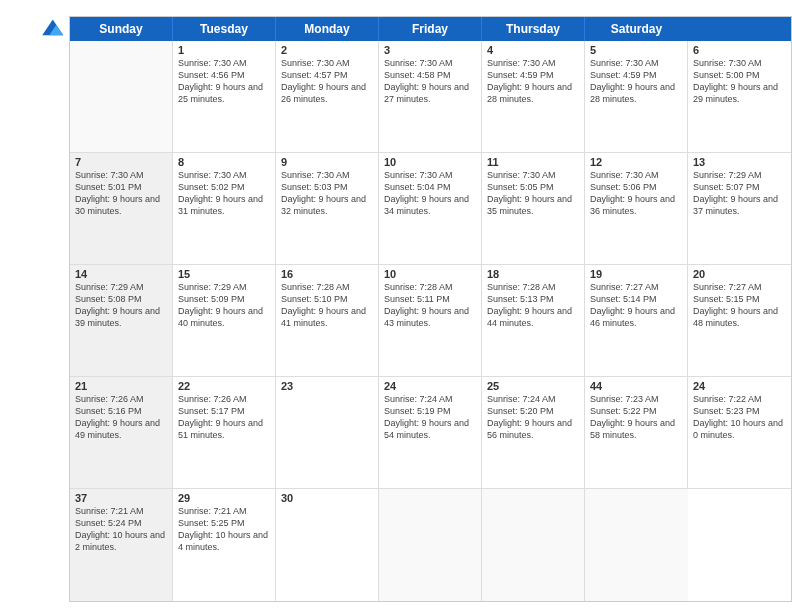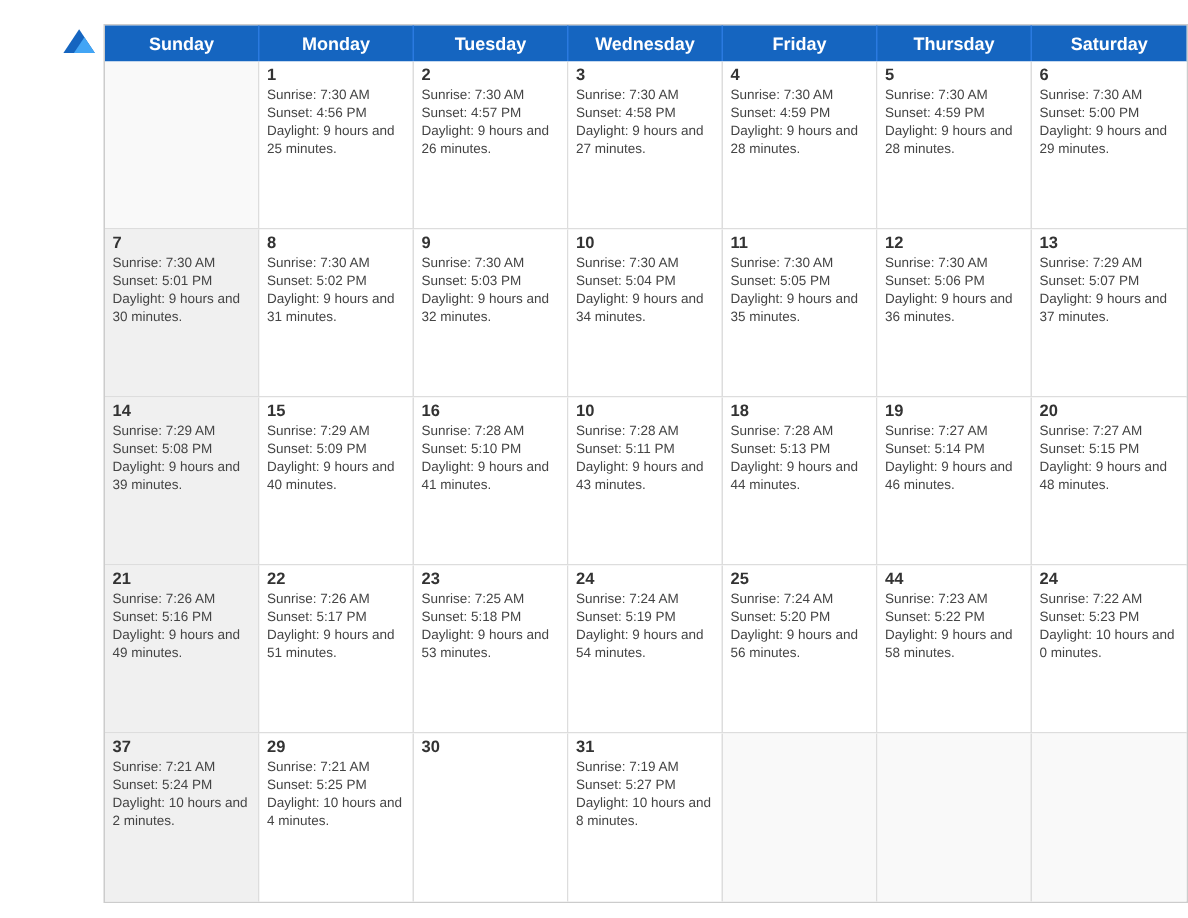--- a/index.html
+++ b/index.html
@@ -125,23 +125,22 @@
     </div>
     <div class="title-block">
       <div class="month-title"></div>
       <div class="location"></div>
     </div>
   </div>
 
   <div class="calendar">
     <div class="cal-header" id="cal-header">
         <div class="cal-header-cell">Sunday</div>
+        <div class="cal-header-cell">Tuesday</div>
         <div class="cal-header-cell">Monday</div>
-        <div class="cal-header-cell">Tuesday</div>
-        <div class="cal-header-cell">Wednesday</div>
         <div class="cal-header-cell">Friday</div>
         <div class="cal-header-cell">Thursday</div>
         <div class="cal-header-cell">Saturday</div>
       </div>
     <div class="cal-body" id="cal-body">
         <div class="cal-row">
           <div class="cal-cell empty"></div>
           <div class="cal-cell">
             <span class="day-num">1</span>
             <div class="cell-text">Sunrise: 7:30 AM<br>Sunset: 4:56 PM<br>Daylight: 9 hours and 25 minutes.</div>
@@ -231,21 +230,20 @@
           <div class="cal-cell shaded">
             <span class="day-num">21</span>
             <div class="cell-text">Sunrise: 7:26 AM<br>Sunset: 5:16 PM<br>Daylight: 9 hours and 49 minutes.</div>
           </div>
           <div class="cal-cell">
             <span class="day-num">22</span>
             <div class="cell-text">Sunrise: 7:26 AM<br>Sunset: 5:17 PM<br>Daylight: 9 hours and 51 minutes.</div>
           </div>
           <div class="cal-cell">
             <span class="day-num">23</span>
-            <div class="cell-text">Sunrise: 7:25 AM<br>Sunset: 5:18 PM<br>Daylight: 9 hours and 53 minutes.</div>
           </div>
           <div class="cal-cell">
             <span class="day-num">24</span>
             <div class="cell-text">Sunrise: 7:24 AM<br>Sunset: 5:19 PM<br>Daylight: 9 hours and 54 minutes.</div>
           </div>
           <div class="cal-cell">
             <span class="day-num">25</span>
             <div class="cell-text">Sunrise: 7:24 AM<br>Sunset: 5:20 PM<br>Daylight: 9 hours and 56 minutes.</div>
           </div>
           <div class="cal-cell">
@@ -261,24 +259,20 @@
           <div class="cal-cell shaded">
             <span class="day-num">37</span>
             <div class="cell-text">Sunrise: 7:21 AM<br>Sunset: 5:24 PM<br>Daylight: 10 hours and 2 minutes.</div>
           </div>
           <div class="cal-cell">
             <span class="day-num">29</span>
             <div class="cell-text">Sunrise: 7:21 AM<br>Sunset: 5:25 PM<br>Daylight: 10 hours and 4 minutes.</div>
           </div>
           <div class="cal-cell">
             <span class="day-num">30</span>
-          </div>
-          <div class="cal-cell">
-            <span class="day-num">31</span>
-            <div class="cell-text">Sunrise: 7:19 AM<br>Sunset: 5:27 PM<br>Daylight: 10 hours and 8 minutes.</div>
           </div>
           <div class="cal-cell empty"></div>
           <div class="cal-cell empty"></div>
           <div class="cal-cell empty"></div>
         </div>
       </div>
   </div>
 </div>
 
 </body></html>

